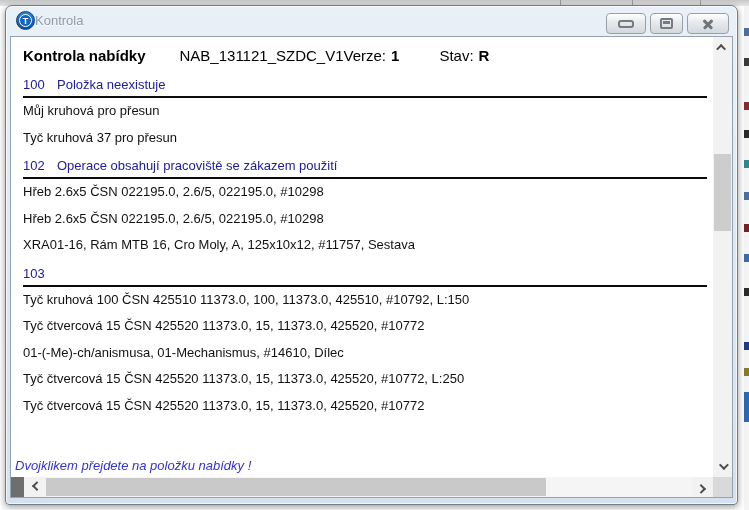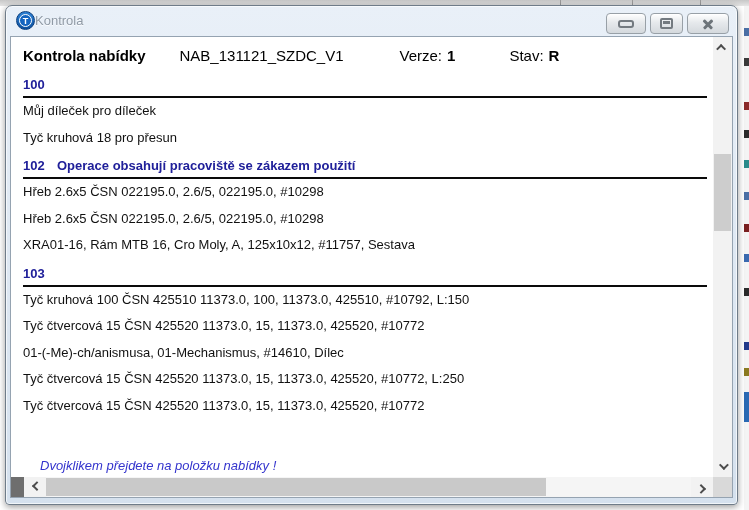--- a/index.html
+++ b/index.html
@@ -46,29 +46,29 @@
   
   .client { position:absolute; left:4px; right:4px; top:30px; bottom:6px;
     background:#fff; border:1px solid #95a3b1; }
 
   .content { position:absolute; left:0; top:0; right:19px; bottom:20px; overflow:hidden;
     padding:10px 4px 8px 12px; font-size:13px; color:#111; }
 
   .doc-header { display:flex; align-items:baseline; font-size:15px; margin-bottom:6px; white-space:nowrap; }
   .doc-title { font-weight:bold; color:#000; }
   .doc-id { margin-left:34px; color:#000; }
-  .doc-version { margin-left:56px; } .doc-state { margin-left:54px; }
+  .doc-version { } .doc-state { margin-left:40px; }
   .doc-label { color:#000; } .doc-value { font-weight:bold; margin-left:5px; color:#000; }
 
-  .section-header { display:flex; align-items:baseline; color:#20209a; font-weight:bold;
+  .section-header { display:flex; align-items:baseline; color:#20209a; font-weight:normal;
     font-size:13px; padding:7px 0 4px; border-bottom:2px solid #0a0a0a; margin-right:2px; }
   .sec-code { width:34px; flex:0 0 auto; }
   .item-row { line-height:26.5px; height:26.5px; white-space:nowrap; cursor:default; }
 
-  .footer-hint { position:absolute; left:29px; bottom:24px; font-size:13px; font-style:italic;
+  .footer-hint { position:absolute; left:4px; bottom:24px; font-size:13px; font-style:italic;
     color:#3434cd;margin-top:17px; }
 
   
   .vscroll { position:absolute; top:0; right:0; bottom:20px; width:19px; background:#f2f2f2; }
   .vscroll .arrow { position:absolute; left:0; width:19px; height:17px; display:flex;
     align-items:center; justify-content:center; background:#f2f2f2; }
   .vscroll .arrow.up { top:2px; } .vscroll .arrow.down { bottom:2px; }
   .v-thumb { position:absolute; left:1px; top:117px; width:17px; height:77px; background:#cdcdcd; }
 
   .hscroll { position:absolute; left:0; right:0; bottom:0; height:20px; background:#f2f2f2;
@@ -140,24 +140,25 @@
         </span>
         <span class="doc-state">
           <span class="doc-label">Stav:</span><span class="doc-value">R</span>
         </span>
       </div>
 
       <div id="sections">
   <section>
     <div class="section-header">
       <span class="sec-code">100</span>
+      <span class="sec-title">Položka neexistuje</span>
     </div>
     <div>
-              <div class="item-row">Můj díleček pro díleček</div>
-              <div class="item-row">Tyč kruhová 18 pro přesun</div>
+              <div class="item-row">Můj kruhová pro přesun</div>
+              <div class="item-row">Tyč kruhová 37 pro přesun</div>
             </div>
   </section>
 
   <section>
     <div class="section-header">
       <span class="sec-code">102</span>
       <span class="sec-title">Operace obsahují pracoviště se zákazem použití</span>
     </div>
     <div>
               <div class="item-row">Hřeb 2.6x5 ČSN 022195.0, 2.6/5, 022195.0, #10298</div>

